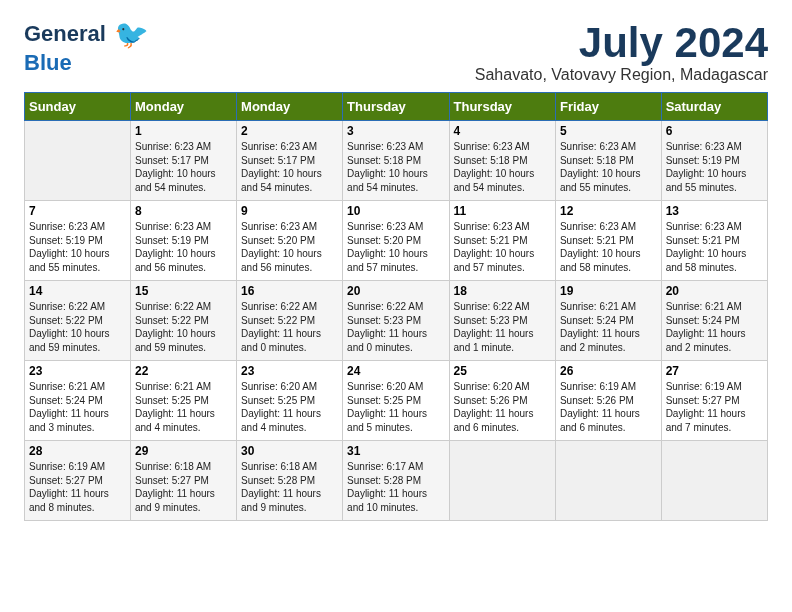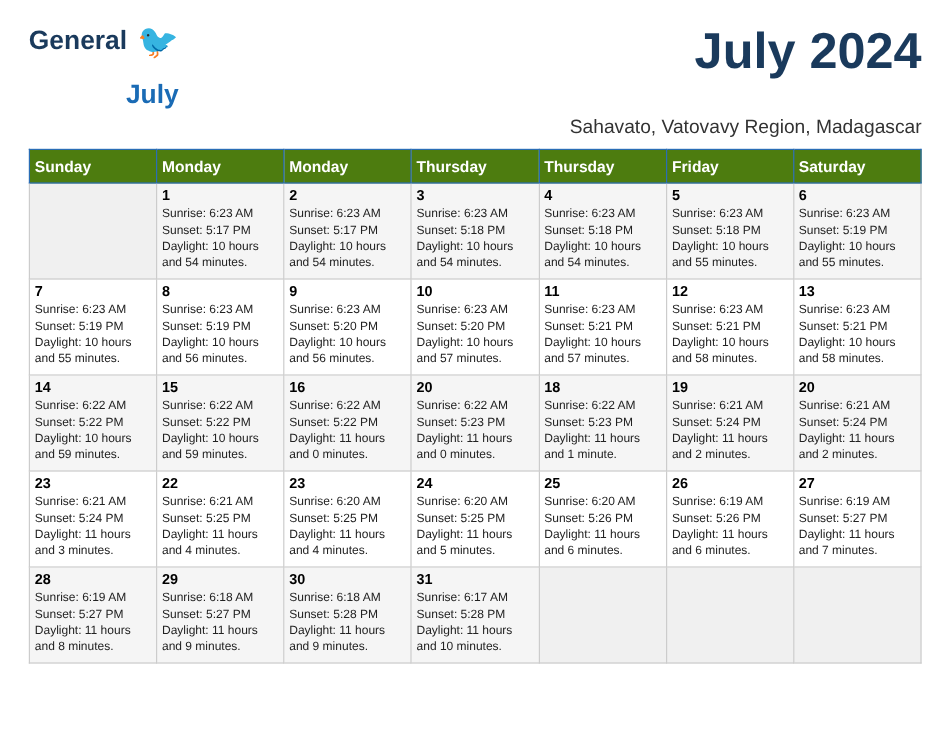--- a/index.html
+++ b/index.html
@@ -12,37 +12,35 @@
     }
     .header-area {
       display: flex;
       justify-content: space-between;
       align-items: flex-start;
       margin-bottom: 8px;
     }
     .logo {
       display: flex;
       flex-direction: column;
-      align-items: flex-end;
-      gap: 16px;
+      align-items: flex-start;
     }
     .title-area {
       text-align: right;
     }
     .month-year {
       font-size: 42px;
       font-weight: bold;
       color: #1a3a5c;
       line-height: 1.1;
     }
     .location {
       font-size: 16px;
       color: #333;
       font-weight: normal;
-      margin-top: 32px;
     }
     table {
       width: 100%;
       border-collapse: collapse;
       font-size: 11px;
     }
     thead tr th {
       background-color: #4d7c0f;
       color: #fff;
       padding: 6px 4px;
@@ -84,21 +82,21 @@
 <body>
 
 <div class="header-area">
   <div class="logo">
     <div style="display:flex; align-items:center; gap:4px;">
       <div style="font-size:22px; font-weight:bold; color:#1a3a5c; line-height:1.1;">
         <span style="color:#1a3a5c;">General</span>
         <span style="color:#2a8ae0; font-size:28px; vertical-align:middle; margin-left:2px;">🐦</span>
       </div>
     </div>
-    <div style="font-size:22px; font-weight:bold; color:#1a6bb5; line-height:1.1;">July</div>
+    <div style="font-size:22px; font-weight:bold; color:#1a6bb5; line-height:1.1;">Blue</div>
   </div>
   <div class="title-area">
     <div class="month-year">July 2024</div>
     <div class="location">Sahavato, Vatovavy Region, Madagascar</div>
   </div>
 </div>
 
 <table>
   <thead>
     <tr>

